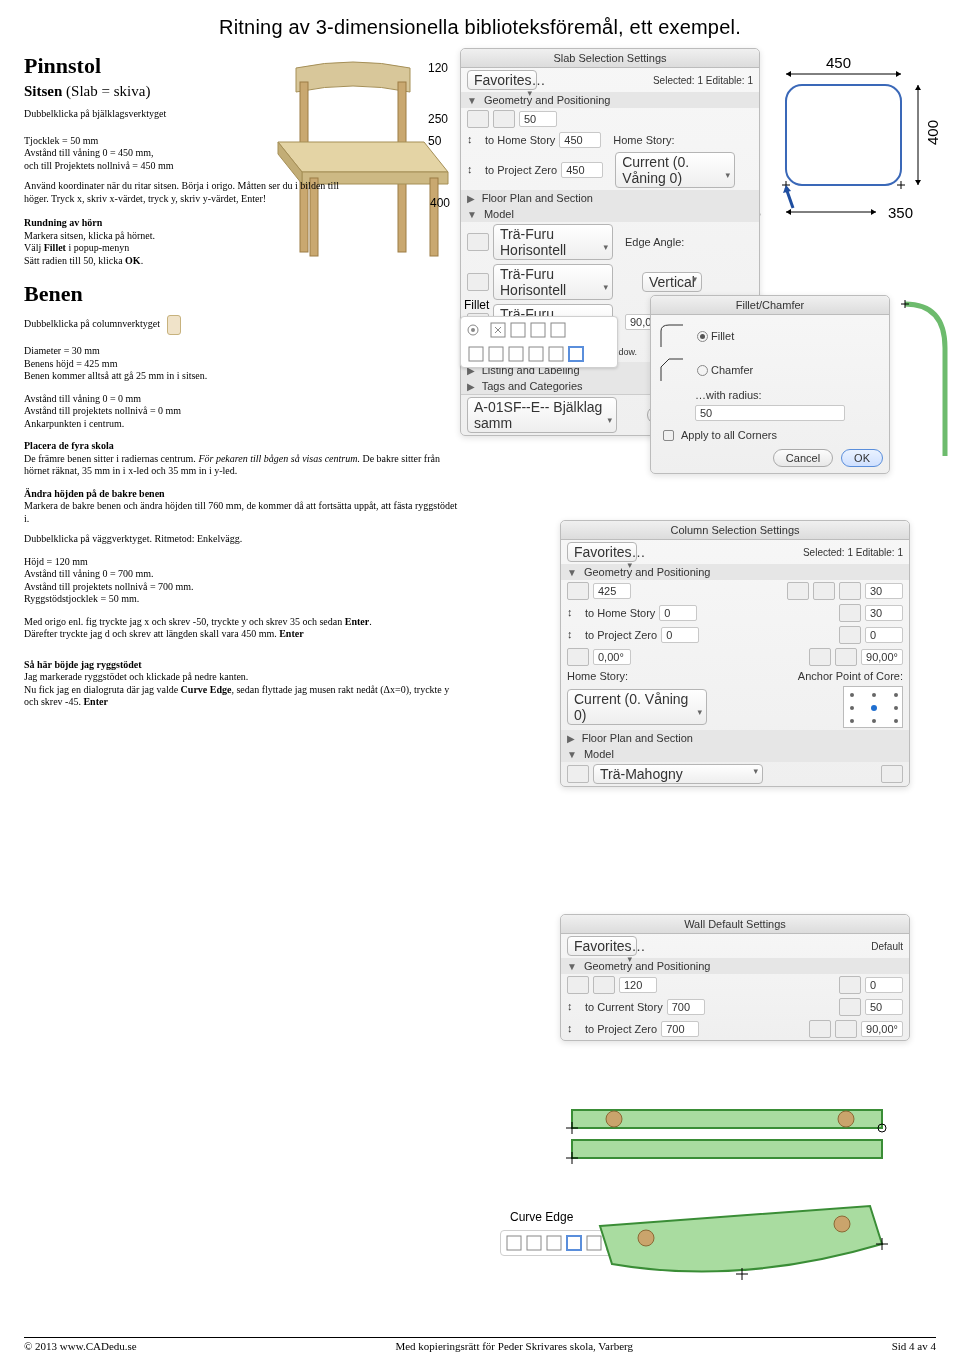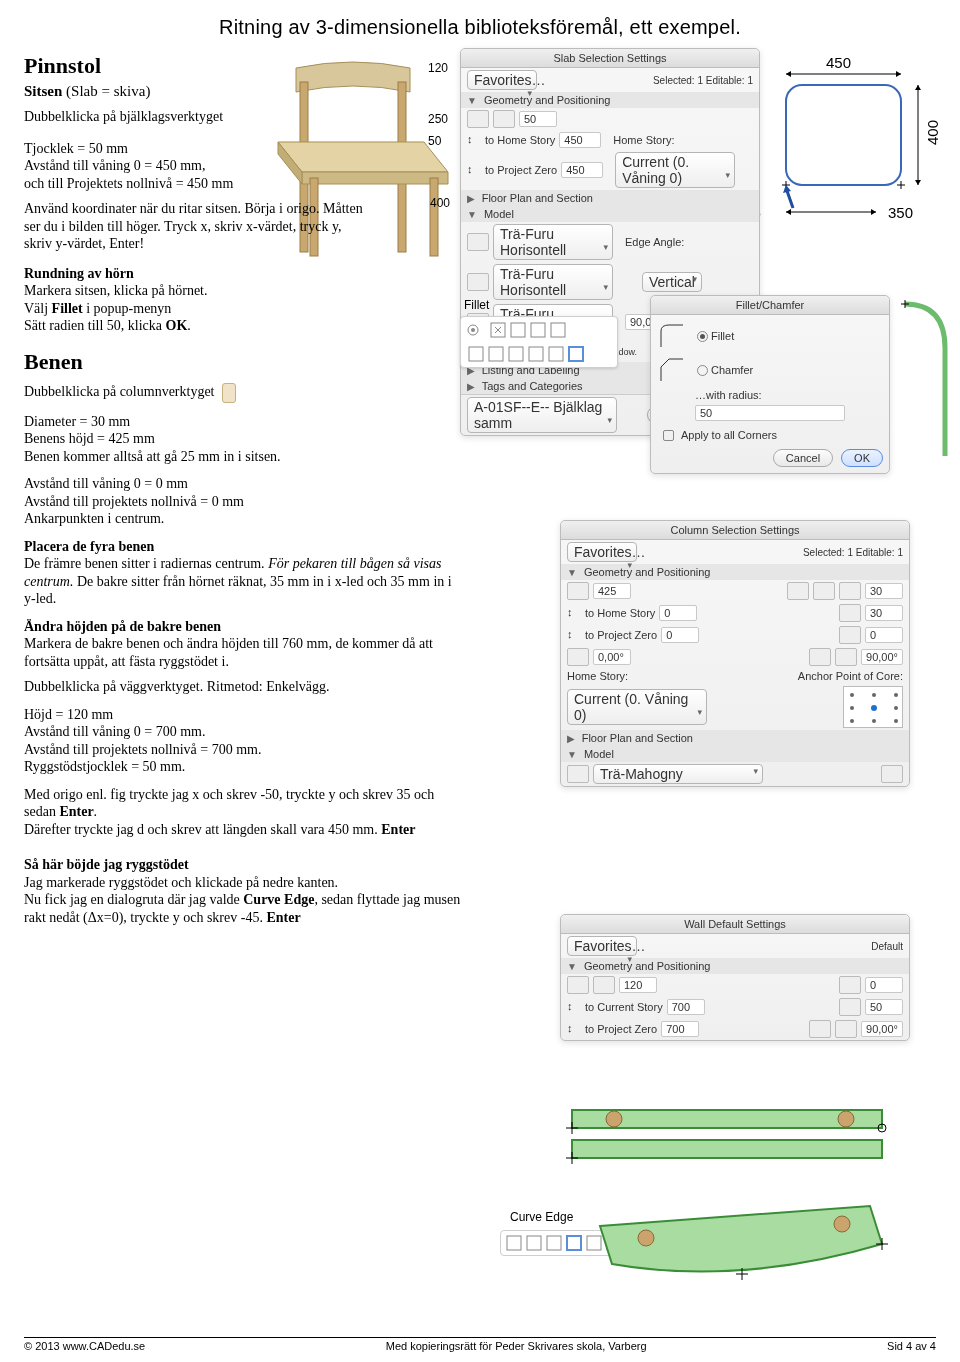--- a/index.html
+++ b/index.html
@@ -16,21 +16,21 @@
   .doc-title {
     text-align: center;
     font-family: Arial, Helvetica, sans-serif;
     font-size: 20px;
     letter-spacing: 0.2px;
     margin-bottom: 14px;
   }
   .left-col { width: 440px; }
   h2.big { font-family: "Times New Roman", serif; font-size: 22px; font-weight: bold; margin-bottom: 4px; }
   .sub { font-size: 15px; margin-top: 2px; }
-  .instr { font-size: 14px; margin-top: 8px; line-height: 1.25; }
+  .instr { font-size: 10px; margin-top: 8px; line-height: 1.25; }
   .bold { font-weight: bold; }
   .italic { font-style: italic; }
   .section-h { font-family: "Times New Roman", serif; font-size: 22px; font-weight: bold; margin-top: 14px; margin-bottom: 2px; }
   .smallcaption { font-family: Arial, sans-serif; font-size: 12px; }
 
   
   .chair-box { position: absolute; left: 258px; top: 60px; width: 196px; height: 210px; }
   .chair-box .dim { position: absolute; font-family: Arial; font-size: 12px; }
 
   
@@ -73,21 +73,21 @@
   .curve-mini { position: absolute; left: 500px; top: 1230px; width: 158px; height: 26px; background:#fff; border:1px solid #cfcfcf; border-radius:4px; display:flex; align-items:center; justify-content:space-around; }
 
   .column-icon {
     display:inline-block; width:14px; height:20px; background:#f0e3c9; border:1px solid #c7b27d; border-radius:3px; vertical-align:middle; margin-left:4px;
   }
 
   .footer {
     position: absolute; bottom: 10px; left: 24px; right: 24px;
     border-top: 1px solid #000; padding-top:2px;
     display: flex; justify-content: space-between;
-    font-family: Liberation Sans, sans-serif; font-size: 11px;
+    font-family: Liberation Serif, serif; font-size: 11px;
   }
 
   .radio { width: 11px; height: 11px; border: 1px solid #888; border-radius: 50%; display: inline-block; vertical-align: middle; margin-right:3px; position:relative; }
   .radio.on::after { content:""; position:absolute; inset:2px; background:#555; border-radius:50%; }
   .check { width:11px; height:11px; border:1px solid #888; border-radius:2px; display:inline-block; vertical-align:middle; margin-right:3px; }
 
   .sel-right { float: right; font-size: 10px; color:#333; }
 </style>
 </head>
 <body>
@@ -135,21 +135,21 @@
     <div>Benen kommer alltså att gå 25 mm in i sitsen.</div>
   </div>
 
   <div class="instr" style="margin-top:10px;">
     <div>Avstånd till våning 0 = 0 mm</div>
     <div>Avstånd till projektets nollnivå = 0 mm</div>
     <div>Ankarpunkten i centrum.</div>
   </div>
 
   <div class="instr" style="margin-top:10px;">
-    <div class="bold">Placera de fyra benen</div>
+    <div class="bold">Placera de fyra skola</div>
     <div>
       <span>De främre benen sitter i radiernas centrum. </span><span class="italic">För pekaren till bågen så visas centrum.</span><span> De bakre sitter från hörnet räknat, 35 mm in i x-led och 35 mm in i y-led.</span>
     </div>
   </div>
 
   <div class="instr" style="margin-top:10px;">
     <div class="bold">Ändra höjden på de bakre benen</div>
     <div>Markera de bakre benen och ändra höjden till 760 mm, de kommer då att fortsätta uppåt, att fästa ryggstödet i.</div>
   </div>
 

